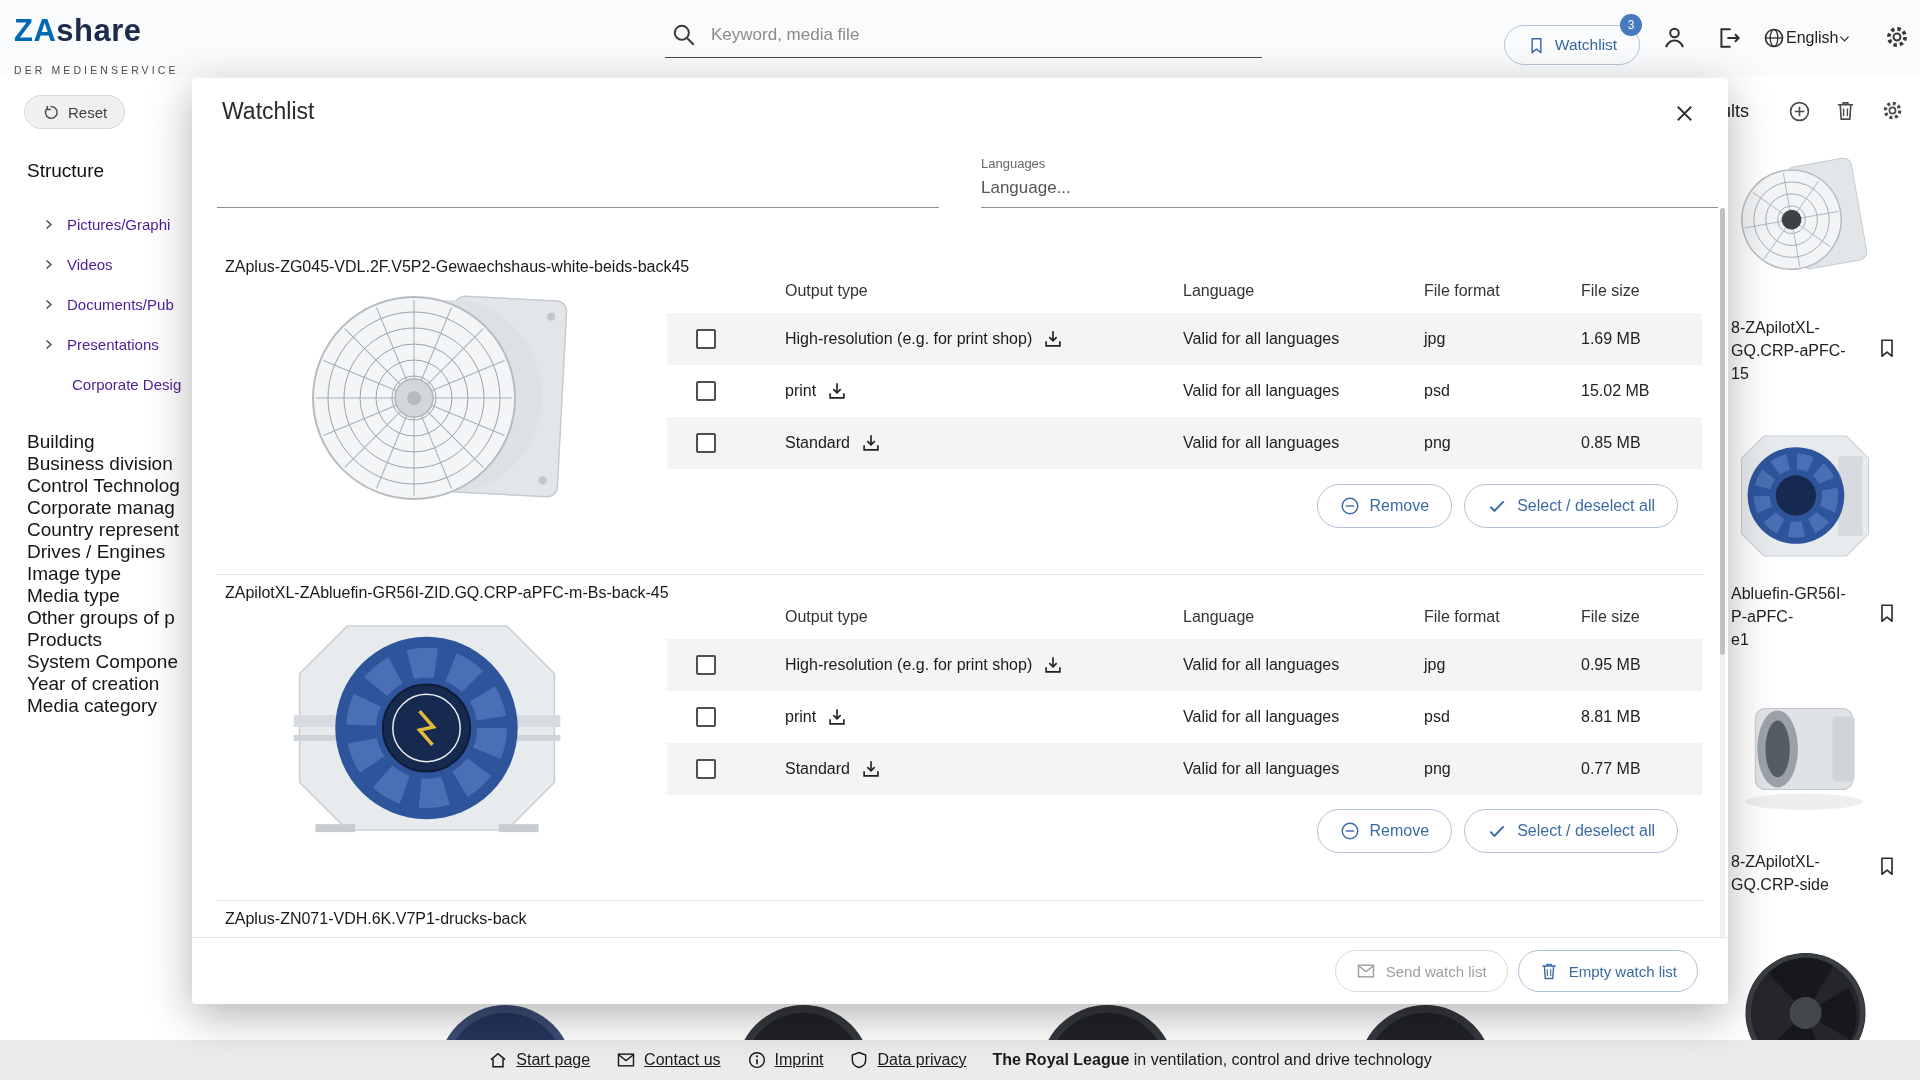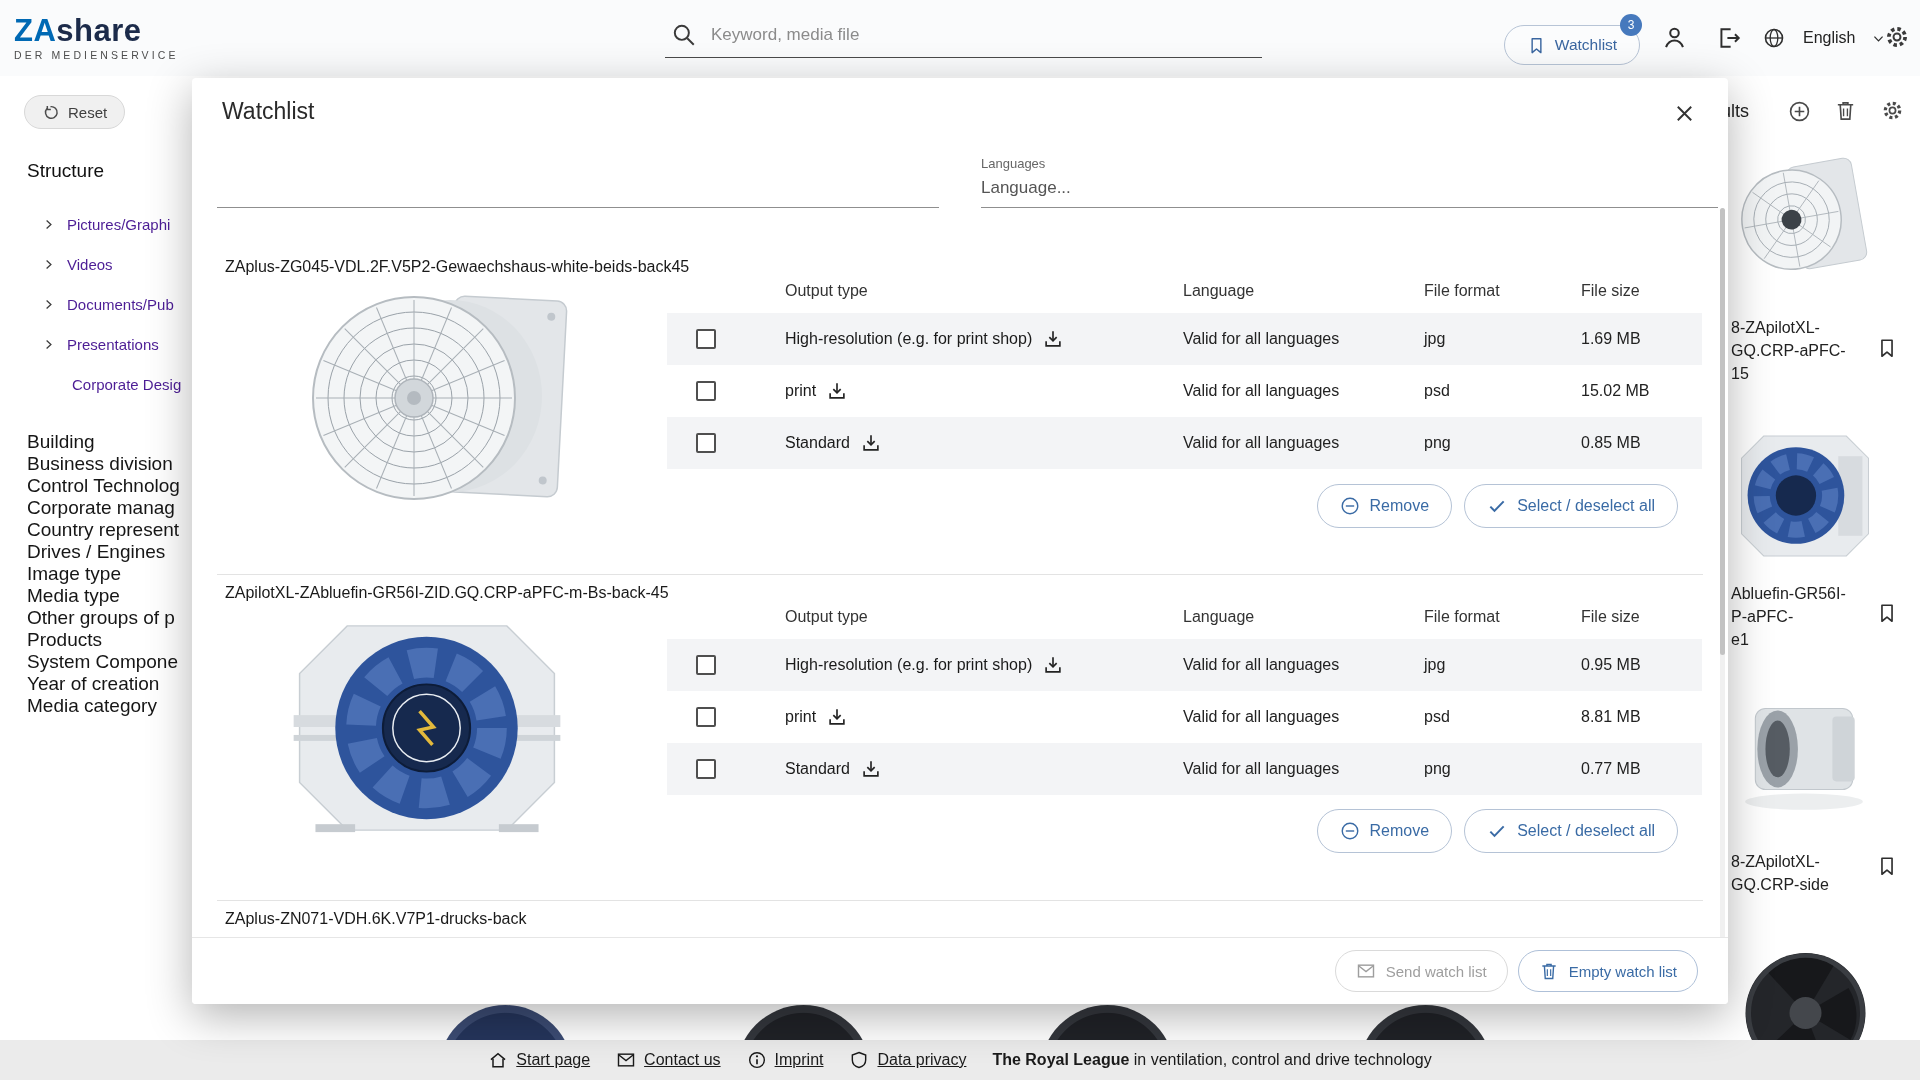--- a/index.html
+++ b/index.html
@@ -9,28 +9,28 @@
 .ic{display:block;width:100%;height:100%}
 .iconbox{display:inline-flex;align-items:center;justify-content:center;flex:none}
 .ptr{cursor:pointer}
 
 
 .hdr{position:absolute;left:0;top:0;width:1920px;height:76px;background:#fafbfc;z-index:5}
 .logo{position:absolute;left:14px;top:15px}
 .logo-main{font-size:31px;font-weight:bold;letter-spacing:.5px;line-height:32px}
 .logo-za{color:#0069b4}
 .logo-share{color:#1c2b4a}
-.logo-tag{font-size:10.5px;letter-spacing:3.1px;color:#4d4d4d;margin-top:2px}
+.logo-tag{font-size:10.5px;letter-spacing:3.1px;color:#4d4d4d;margin-top:17px}
 .search{position:absolute;left:665px;top:12px;width:597px;height:46px;border-bottom:1px solid #4a4a4a;display:flex;align-items:center;gap:14px;padding:0 6px}
 .search input{flex:1;border:0;outline:0;background:transparent;font-size:17px;color:#444;font-family:inherit}
 .search input::placeholder{color:#8b8b8b}
 .wl-btn{position:absolute;left:1504px;top:25px;width:136px;height:40px;border-radius:20px;border:1px solid #b7c4d6;background:#fbfcfd;display:flex;align-items:center;justify-content:center;gap:9px;color:#3a66a0;font-size:15.5px;font-family:inherit;cursor:pointer}
 .wl-badge{position:absolute;left:1620px;top:14px;width:22px;height:22px;border-radius:50%;background:#4679bd;color:#fff;font-size:12px;display:flex;align-items:center;justify-content:center;z-index:6}
 .hicon{position:absolute;color:#2e2e2e;cursor:pointer}
-.lang{position:absolute;left:1762px;top:24px;height:28px;display:flex;align-items:center;gap:17px;color:#222;font-size:16px;cursor:pointer}
+.lang{position:absolute;left:1762px;top:24px;height:28px;display:flex;align-items:center;gap:0;color:#222;font-size:16px;cursor:pointer}
 
 
 .reset-btn{position:absolute;left:24px;top:95px;height:34px;border-radius:17px;border:1px solid #d8d8d8;background:#f0f0f0;display:flex;align-items:center;gap:9px;padding:0 17px;font-size:15px;color:#3f3f3f;font-family:inherit;cursor:pointer}
 .structure-h{position:absolute;left:27px;top:160px;font-size:19px;color:#111}
 .tree{position:absolute;left:42px;top:212px;display:flex;flex-direction:column;gap:16px}
 .tree-row{display:flex;align-items:center;gap:12px;height:24px;cursor:pointer}
 .tree-chev{width:13px;height:13px;color:#3c3c3c}
 .tree-label{font-size:15px;color:#4c1d95;white-space:nowrap}
 .tree-row.child{padding-left:30px}
 .cats{position:absolute;left:27px;top:431px;display:flex;flex-direction:column;}

